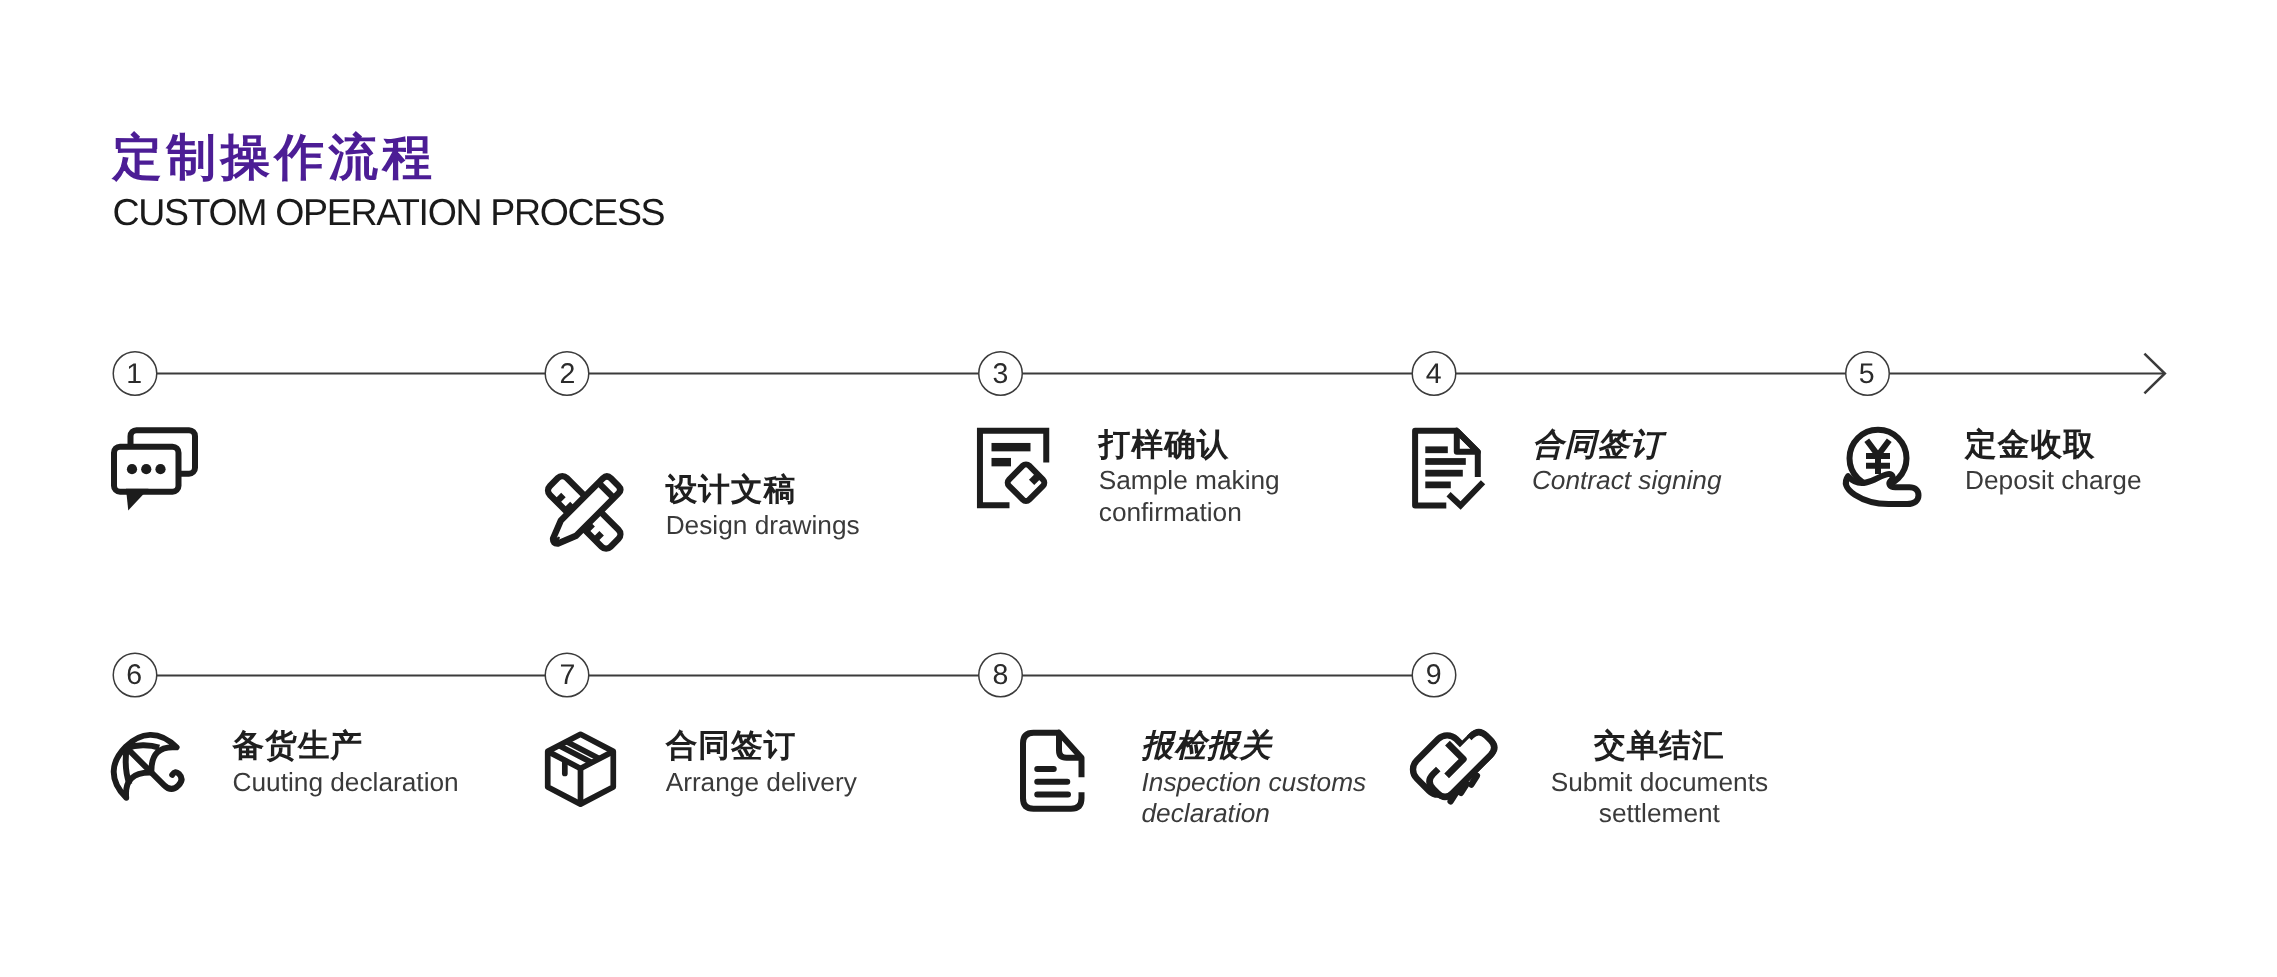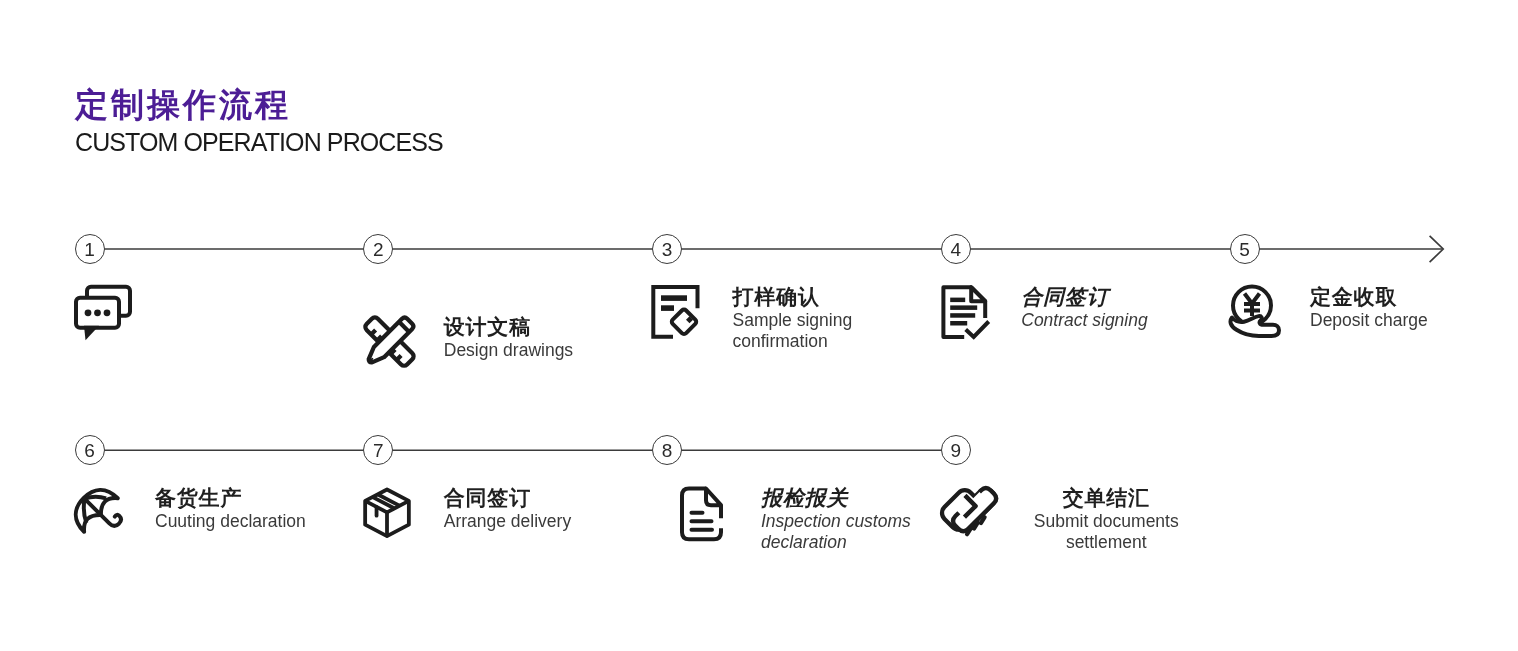--- a/index.html
+++ b/index.html
@@ -112,21 +112,21 @@
       <rect class="fl" x="10" y="10.5" width="26" height="5.6"></rect>
       <rect class="fl" x="10" y="20.5" width="13" height="5.6"></rect>
       <g transform="rotate(45 33 37)">
         <rect class="stw" x="23.5" y="27.5" width="19" height="19" rx="3" stroke-width="4.4"></rect>
         <rect class="fl" x="33" y="29.2" width="5" height="5"></rect>
       </g>
       </g>
     </svg>
     <div class="step-text">
       <div class="zh">打样确认</div>
-      <div class="en">Sample signing
+      <div class="en">Sample making
 confirmation</div>
     </div>
   </div>
 
   <div class="step" style="left:940.25px;top:283px;font-style:italic;">
     <svg class="step-icon" viewBox="0 0 56 56">
       <g transform="translate(-2.8 1)">
       <path class="st" stroke-width="4.4" stroke-linejoin="round" d="M34 2.2 H6.2 V52 H27 M34 2.2 L48 16.2 V33"></path>
       <path class="st" stroke-width="4.4" stroke-linejoin="round" d="M34 2.2 V16.2 H48 Z"></path>
       <rect class="fl" x="13" y="12.6" width="15" height="4.5"></rect>

